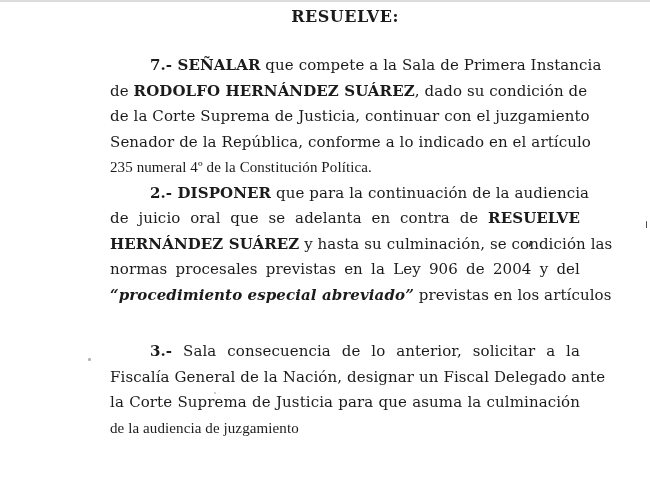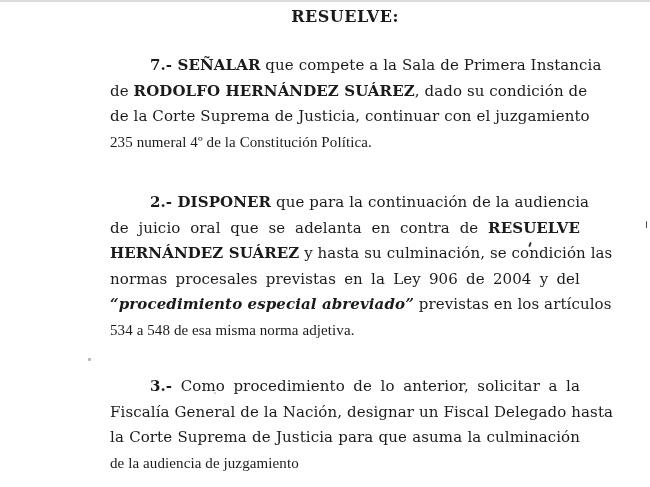--- a/index.html
+++ b/index.html
@@ -27,21 +27,21 @@
   .title {
     font-size: 16px;
     line-height: 26px;
     font-weight: bold;
     text-align: center;
     letter-spacing: 0.5px;
     margin: 2px 0 12px 0;
   }
   .para { margin: 0; }
   .p1 { margin-top: 23px; }
-  .p2 { margin-top: 35px; }
+  .p2 { }
   .p3 { margin-top: 31px; }
   .line {
     font-size: 15px;
     line-height: 25.5px;
     text-align: justify;
     text-align-last: justify;
     white-space: nowrap;
     letter-spacing: 0.1px;
   }
   .line.first { padding-left: 40px; }
@@ -64,35 +64,35 @@
 <div class="scan-edge"></div>
 
 <div class="doc">
 
   <div class="title">RESUELVE:</div>
 
   <div class="para p1">
     <div class="line first"><span class="b">7.- SEÑALAR</span><span> que compete a la Sala de Primera Instancia</span></div>
     <div class="line"><span>de </span><span class="b">RODOLFO HERNÁNDEZ SUÁREZ</span><span>, dado su condición de</span></div>
     <div class="line"><span>de la Corte Suprema de Justicia, continuar con el juzgamiento</span></div>
+    <div class="line"><span>Senador de la República, conforme a lo indicado en el artículo</span></div>
     <div class="line lastline"><span>235 numeral 4º de la Constitución Política.</span></div>
   </div>
 
   <div class="para p2">
     <div class="line first"><span class="b">2.- DISPONER</span><span> que para la continuación de la audiencia</span></div>
     <div class="line"><span>de juicio oral que se adelanta en contra de </span><span class="b">RESUELVE</span></div>
     <div class="line"><span class="b">HERNÁNDEZ SUÁREZ</span><span> y hasta su culminación, se condición las</span></div>
     <div class="line"><span>normas procesales previstas en la Ley 906 de 2004 y del</span></div>
     <div class="line"><span class="bi">“procedimiento especial abreviado”</span><span> previstas en los artículos</span></div>
-    <div class="line lastline"><span>534 a 548 de esa misma norma adjetiva.</span></div>
   </div>
 
   <div class="para p3">
-    <div class="line first"><span class="b">3.-</span><span> Como procedimiento de lo anterior, solicitar a la</span></div>
-    <div class="line"><span>Fiscalía General de la Nación, designar un Fiscal Delegado hasta</span></div>
+    <div class="line first"><span class="b">3.-</span><span> Sala consecuencia de lo anterior, solicitar a la</span></div>
+    <div class="line"><span>Fiscalía General de la Nación, designar un Fiscal Delegado ante</span></div>
     <div class="line"><span>la Corte Suprema de Justicia para que asuma la culminación</span></div>
     <div class="line lastline"><span>de la audiencia de juzgamiento</span></div>
   </div>
 
 </div>
 
 <div class="speck speck-1"></div>
 <div class="speck speck-2"></div>
 <div class="speck speck-3"></div>
 <div class="speck speck-4"></div>

